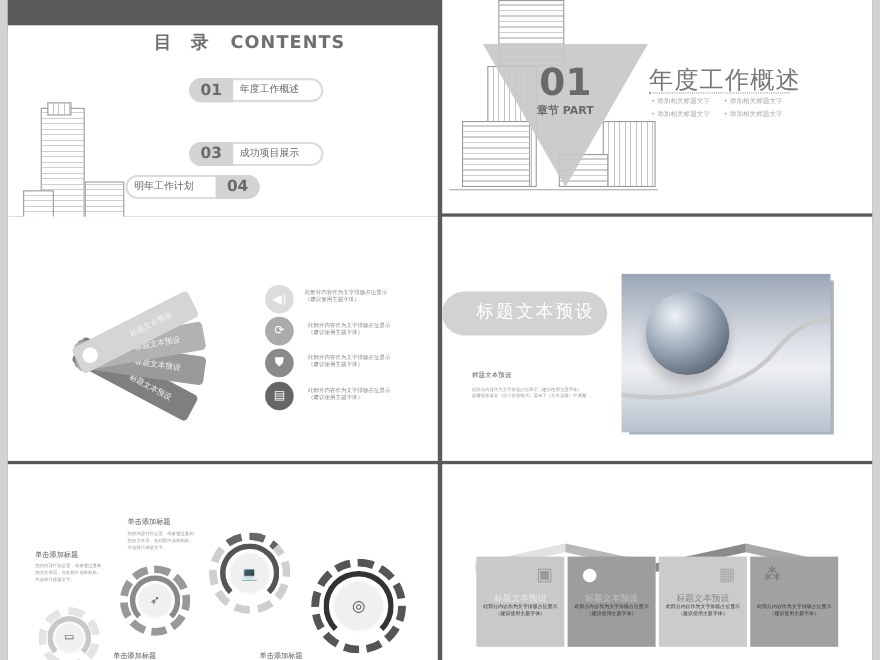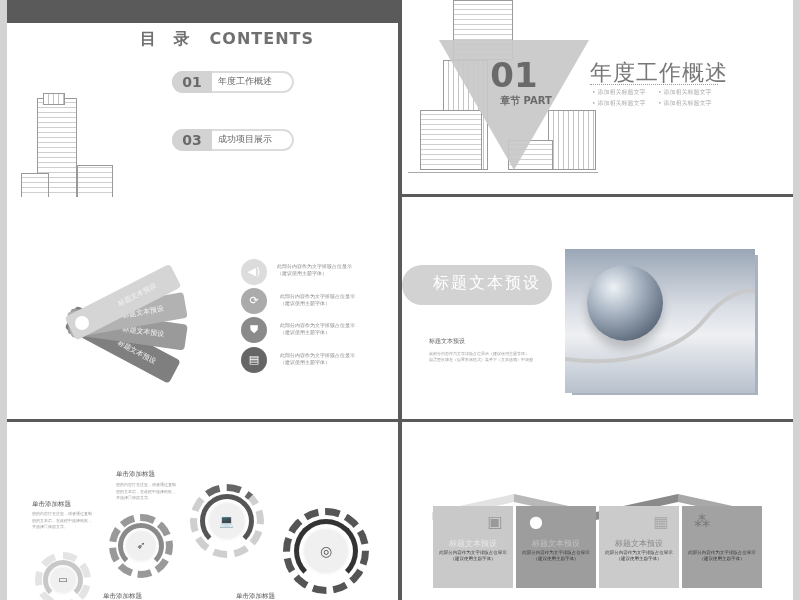--- a/index.html
+++ b/index.html
@@ -26,21 +26,21 @@
   .toc.left .num { right:-2px; border-radius:0 11px 11px 0; }
   .toc.left .lbl { left:6px; }
 
   .building { position:absolute; }
   .bld { position:absolute; border:1px solid #9a9a9a; background: repeating-linear-gradient(0deg, #fff 0 4px, #cfcfcf 4px 5px), #fff; }
   .bld.v { background: repeating-linear-gradient(90deg, #fff 0 4px, #c4c4c4 4px 5px); }
 
   
   .tri { position:absolute; left:37px; top:40px; width:0; height:0; border-left:75px solid transparent; border-right:75px solid transparent; border-top:130px solid rgba(200,200,200,0.92); }
   .tri-num { position:absolute; left:80px; top:55px; width:64px; text-align:center; font-size:34px; font-weight:bold; color:#6a6a6a; }
-  .tri-sub { position:absolute; left:92px; top:94px; width:64px; text-align:center; font-size:10px; font-weight:bold; color:#6a6a6a; }
+  .tri-sub { position:absolute; left:80px; top:94px; width:64px; text-align:center; font-size:10px; font-weight:bold; color:#6a6a6a; }
   .s2-title { position:absolute; left:188px; top:58px; font-size:22px; color:#777; letter-spacing:1px; }
   .s2-line { position:absolute; left:188px; top:84px; width:128px; border-top:1px dotted #999; }
   .s2-bul { position:absolute; font-size:6px; color:#aaa; }
 
   
   .fan { position:absolute; left:62px; top:113px; }
   .blade { position:absolute; left:0; top:0; width:118px; height:26px; border-radius:4px; transform-origin: 13px 13px; color:#f3f3f3; font-family:"DejaVu Serif", serif; font-size:7px; padding-left:54px; line-height:26px; }
   .pivot { position:absolute; left:6px; top:6px; width:14px; height:14px; border-radius:50%; background:#fff; z-index:9; }
   .icon-circ { position:absolute; width:26px; height:26px; border-radius:50%; color:#fff; font-size:11px; text-align:center; line-height:26px; }
   .icon-txt { position:absolute; font-size:5px; color:#888; line-height:7px; }
@@ -87,20 +87,24 @@
     <div class="bld" style="left:62px; top:72px; width:36px; height:38px;"></div>
     <div style="position:absolute; left:0; top:110px; width:105px; border-top:1px solid #999;"></div>
   </div>
   <div class="toc right" style="left:165px; top:48px;">
     <div class="num">01</div>
     <div class="lbl">年度工作概述</div>
   </div>
   <div class="toc right" style="left:165px; top:106px;">
     <div class="num">03</div>
     <div class="lbl">成功项目展示</div>
+  </div>
+  <div class="toc left" style="left:107px; top:136px;">
+    <div class="lbl">明年工作计划</div>
+    <div class="num">04</div>
   </div>
 </div>
 
 <div class="slide" id="s2">
   <div class="building" style="left:6px; top:0;">
     <div class="bld" style="left:45px; top:0; width:60px; height:60px;"></div>
     <div class="bld v" style="left:35px; top:60px; width:45px; height:110px;"></div>
     <div class="bld" style="left:12px; top:110px; width:62px; height:60px;"></div>
     <div class="bld v" style="left:140px; top:110px; width:48px; height:60px;"></div>
     <div class="bld" style="left:100px; top:140px; width:45px; height:30px;"></div>

